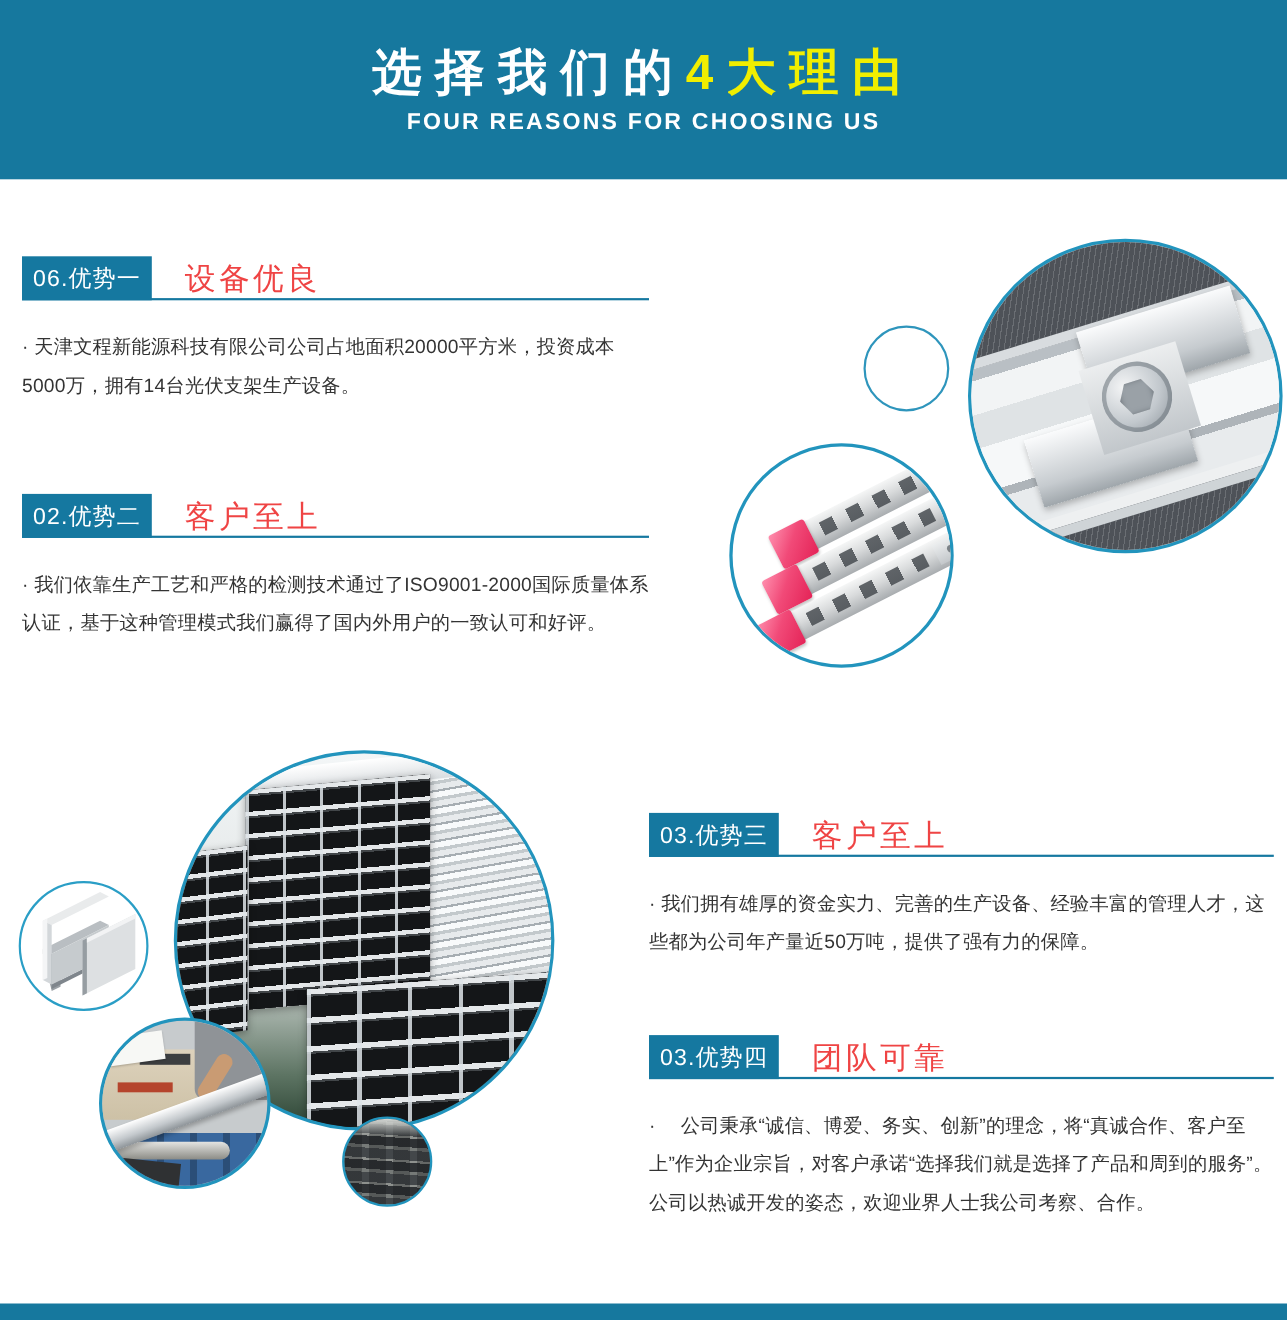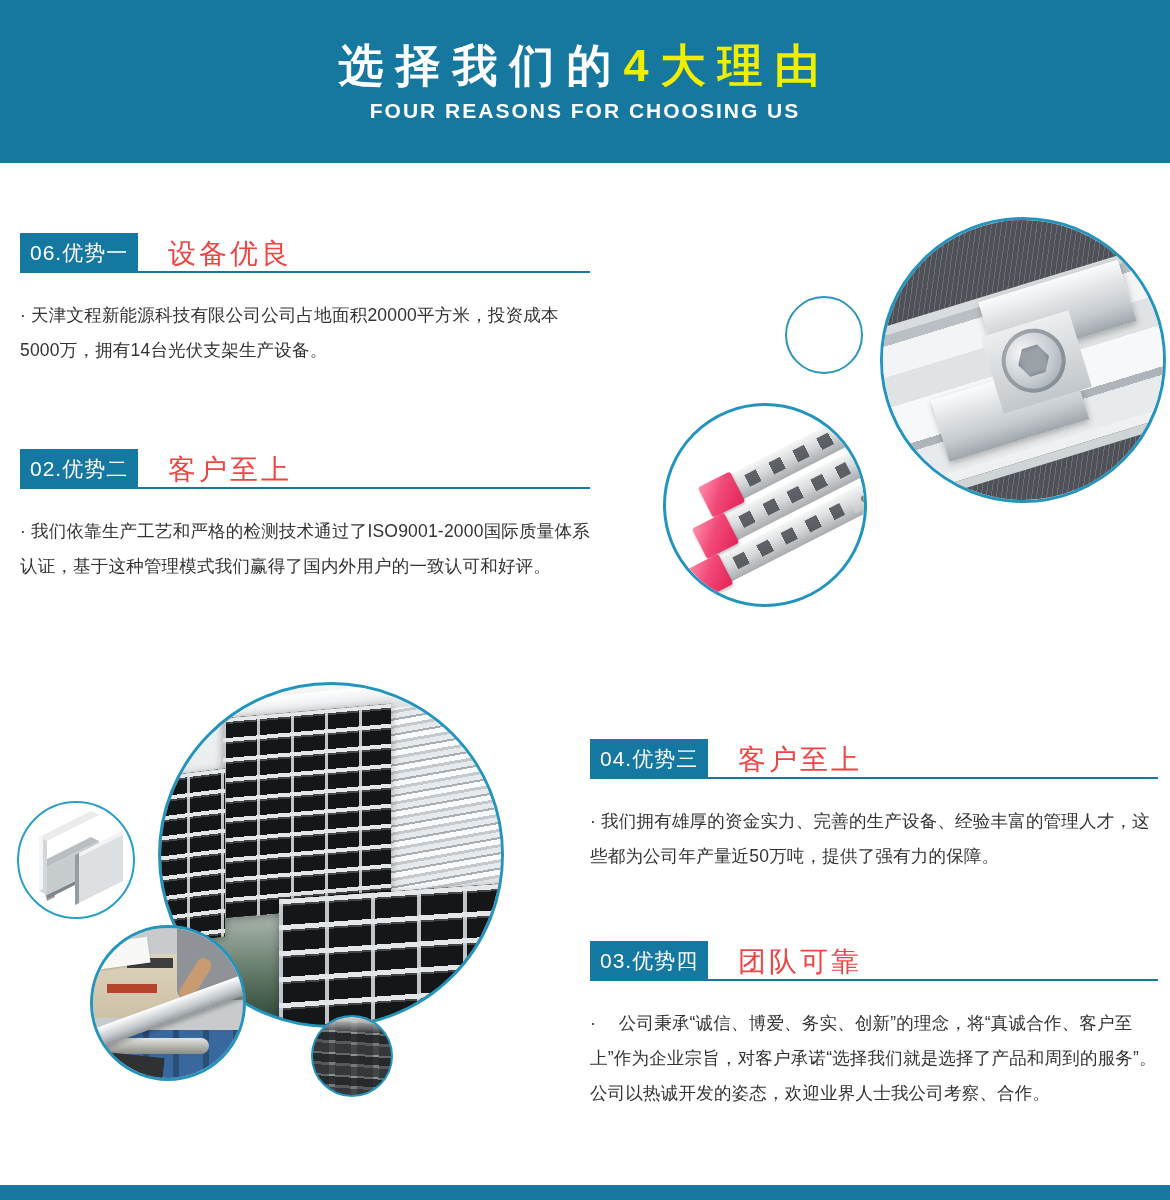--- a/index.html
+++ b/index.html
@@ -130,21 +130,21 @@
 
   <div class="sec sec-2">
     <div class="sec-rule"></div>
     <div class="sec-badge">02.优势二</div>
     <div class="sec-title">客户至上</div>
     <div class="sec-body">· 我们依靠生产工艺和严格的检测技术通过了ISO9001-2000国际质量体系认证，基于这种管理模式我们赢得了国内外用户的一致认可和好评。</div>
   </div>
 
   <div class="sec sec-3">
     <div class="sec-rule"></div>
-    <div class="sec-badge">04.优势三</div>
+    <div class="sec-badge">03.优势三</div>
     <div class="sec-title">客户至上</div>
     <div class="sec-body">· 我们拥有雄厚的资金实力、完善的生产设备、经验丰富的管理人才，这些都为公司年产量近50万吨，提供了强有力的保障。</div>
   </div>
 
   <div class="sec sec-4">
     <div class="sec-rule"></div>
     <div class="sec-badge">03.优势四</div>
     <div class="sec-title">团队可靠</div>
     <div class="sec-body">·　 公司秉承“诚信、博爱、务实、创新”的理念，将“真诚合作、客户至上”作为企业宗旨，对客户承诺“选择我们就是选择了产品和周到的服务”。公司以热诚开发的姿态，欢迎业界人士我公司考察、合作。</div>
   </div>

